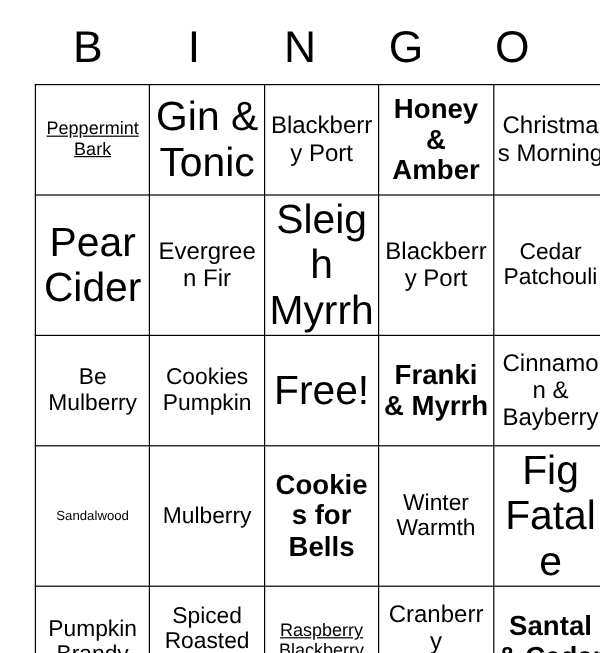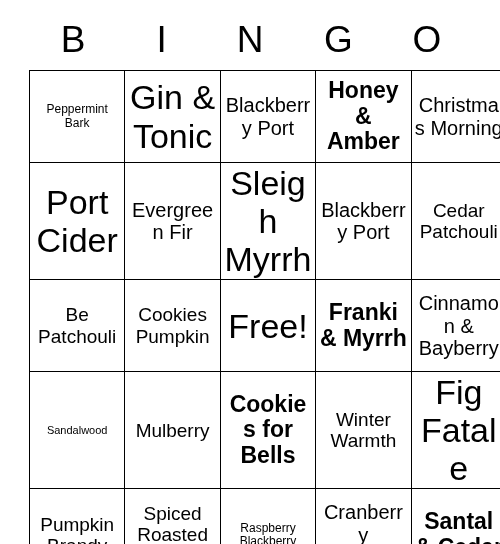--- a/index.html
+++ b/index.html
@@ -59,21 +59,21 @@
     word-wrap: break-word;
   }
   .cell-text {
     display: block;
     line-height: 1.12;
     text-align: center;
   }
 
   
   .fs-xs   { font-size: 11px; }
-  .fs-s    { font-size: 12px; }
+  .fs-s    { font-size: 15px; text-decoration: underline; }
   .fs-m    { font-size: 20px; }
   .fs-l    { font-size: 19px; }
   .fs-xl   { font-size: 23px; font-weight: bold; }
   .fs-xxl  { font-size: 34px; }
 </style>
 </head>
 <body>
 
 <div id="bingo-card">
 
@@ -99,38 +99,38 @@
           </td>
         <td>
             <span class="cell-text fs-xl">Honey &amp; Amber</span>
           </td>
         <td>
             <span class="cell-text fs-m">Christmas Morning</span>
           </td>
       </tr>
       <tr>
         <td>
-            <span class="cell-text fs-xxl">Port Cider</span>
+            <span class="cell-text fs-xxl">Pear Cider</span>
           </td>
         <td>
             <span class="cell-text fs-m">Evergreen Fir</span>
           </td>
         <td>
             <span class="cell-text fs-xxl">Sleigh Myrrh</span>
           </td>
         <td>
             <span class="cell-text fs-m">Blackberry Port</span>
           </td>
         <td>
             <span class="cell-text fs-l">Cedar Patchouli</span>
           </td>
       </tr>
       <tr>
         <td>
-            <span class="cell-text fs-l">Be Patchouli</span>
+            <span class="cell-text fs-l">Be Mulberry</span>
           </td>
         <td>
             <span class="cell-text fs-l">Cookies Pumpkin</span>
           </td>
         <td>
             <span class="cell-text fs-xxl">Free!</span>
           </td>
         <td>
             <span class="cell-text fs-xl">Franki &amp; Myrrh</span>
           </td>

